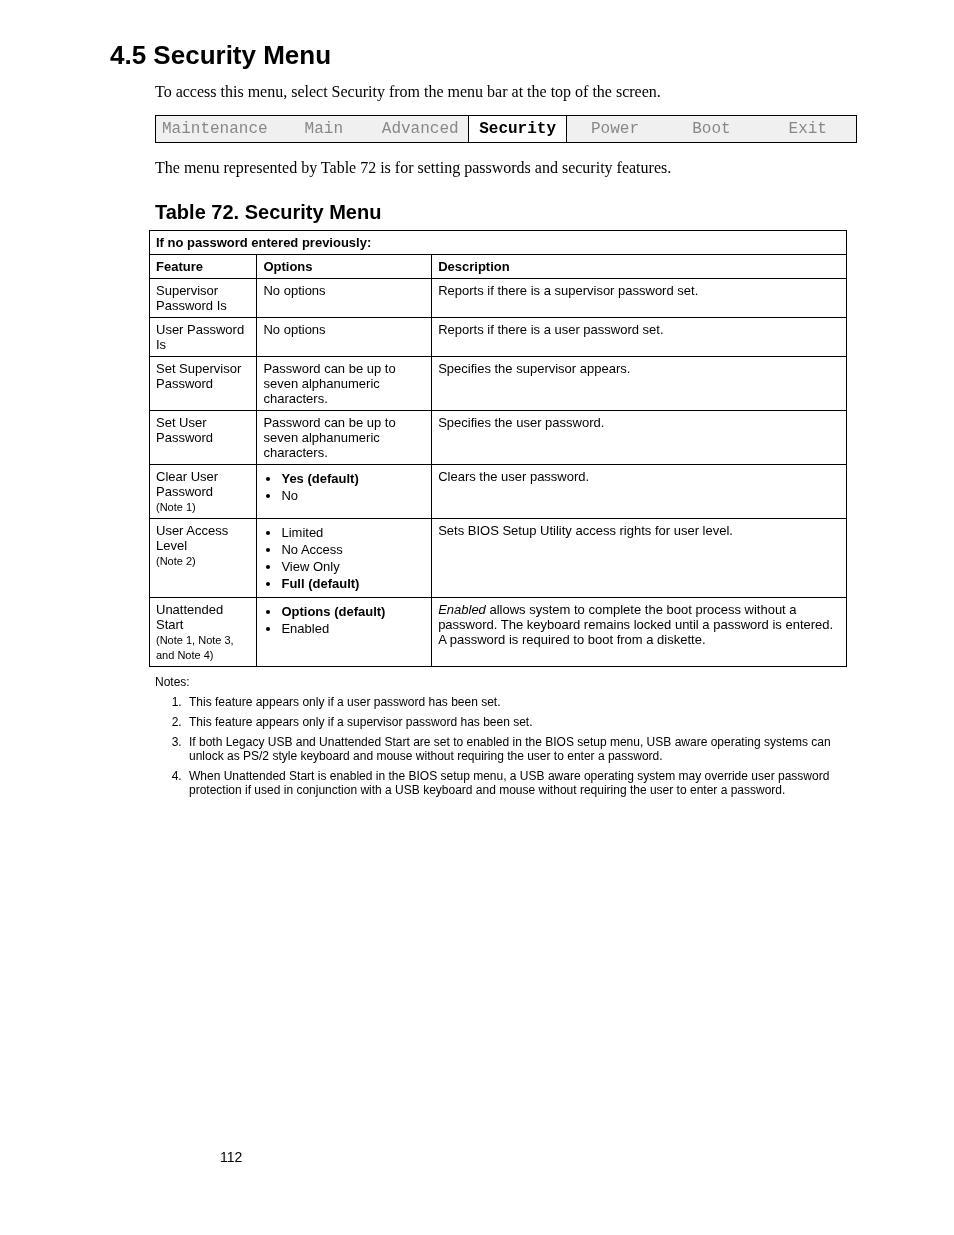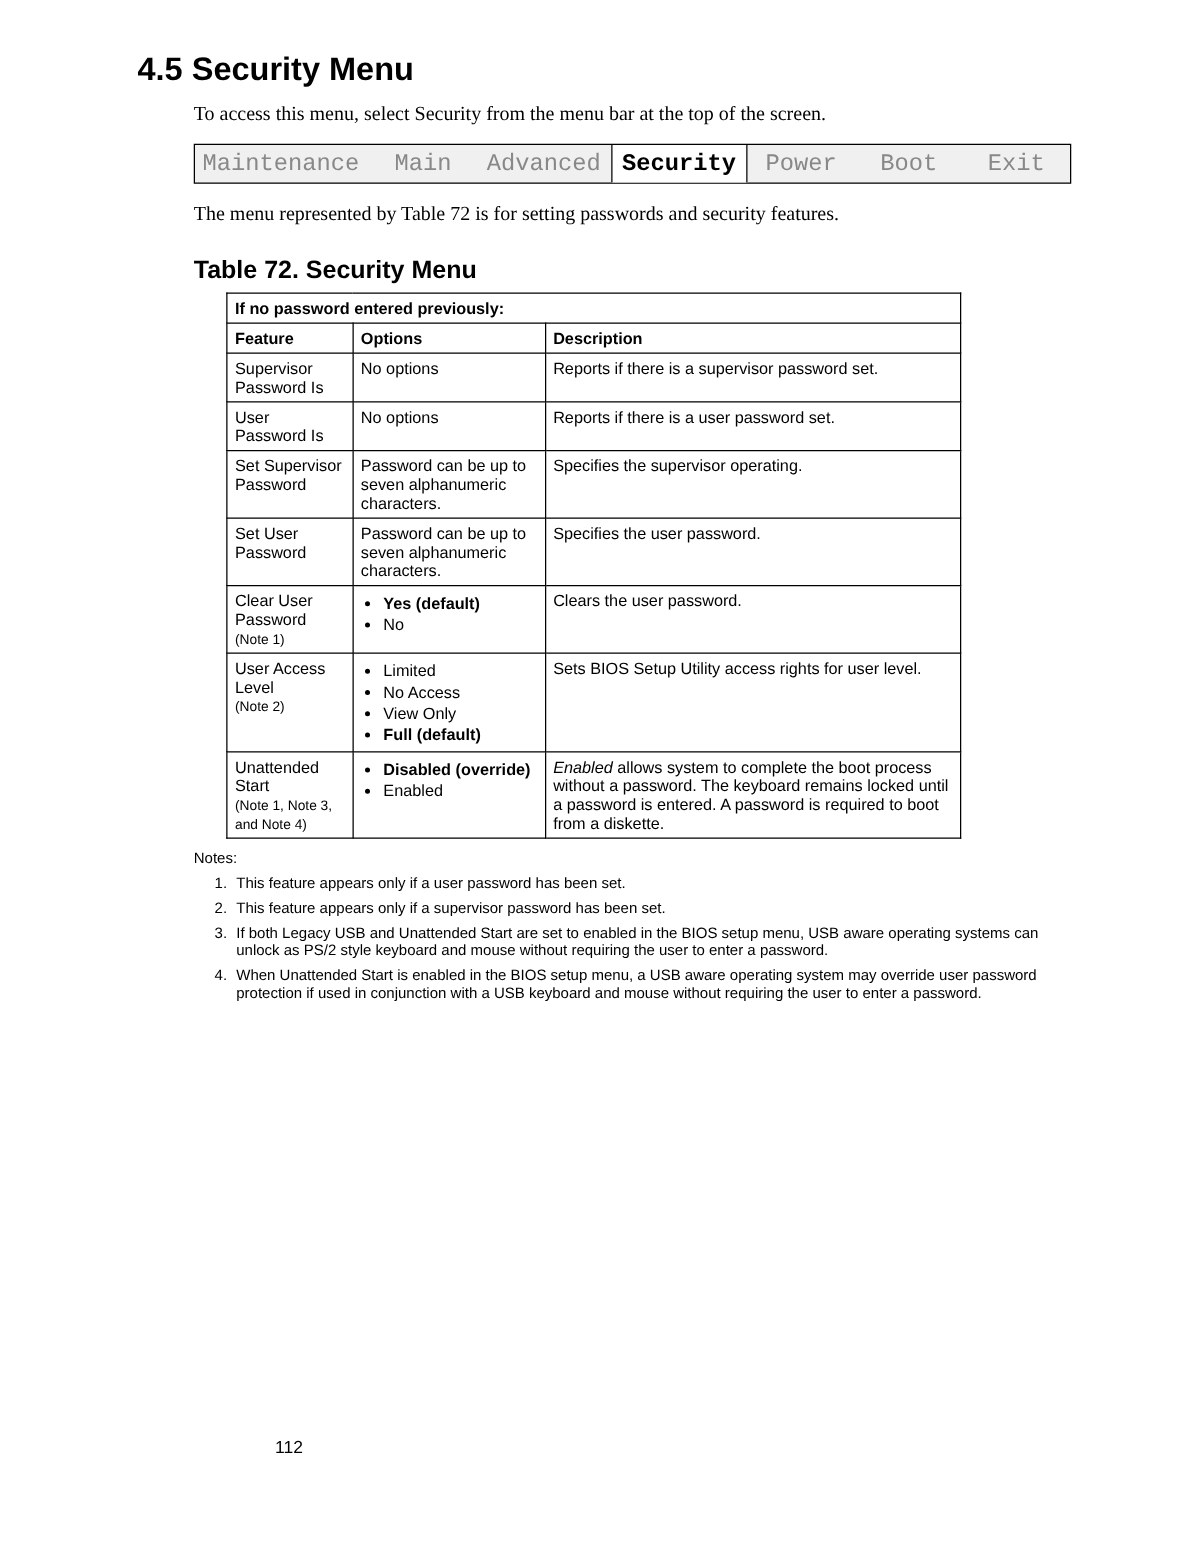--- a/index.html
+++ b/index.html
@@ -28,21 +28,21 @@
     font-family: "Times New Roman", Times, serif;
     font-size: 16px;
     margin: 0 0 14px 45px;
   }
   .menubar {
     margin-left: 45px;
     width: 700px;
     border: 1px solid #000;
     display: flex;
     font-family: "Courier New", monospace;
-    font-size: 19px;
+    font-size: 16px;
     background: #f0f0f0;
   }
   .menubar div {
     padding: 4px 8px;
     flex: 1;
     text-align: center;
     color: #888;
   }
   .menubar .sel {
     border-left: 1px solid #000;
@@ -58,22 +58,22 @@
     margin: 16px 0 24px 45px;
   }
   .table-title {
     font-family: Arial, Helvetica, sans-serif;
     font-weight: bold;
     font-size: 20px;
     margin: 0 0 6px 45px;
   }
   table.sec {
     border-collapse: collapse;
-    margin-left: 71px;
-    width: 588px;
+    margin-left: 39px;
+    width: 698px;
     font-family: Arial, Helvetica, sans-serif;
     font-size: 13px;
   }
   table.sec td, table.sec th {
     border: 1px solid #000;
     padding: 4px 6px;
     vertical-align: top;
     text-align: left;
   }
   table.sec th { font-weight: bold; }
@@ -148,21 +148,21 @@
           <td>Reports if there is a supervisor password set.</td>
         </tr>
         <tr>
           <td>User Password Is</td>
           <td>No options</td>
           <td>Reports if there is a user password set.</td>
         </tr>
         <tr>
           <td>Set Supervisor Password</td>
           <td>Password can be up to seven alphanumeric characters.</td>
-          <td>Specifies the supervisor operating.</td>
+          <td>Specifies the supervisor appears.</td>
         </tr>
         <tr>
           <td>Set User Password</td>
           <td>Password can be up to seven alphanumeric characters.</td>
           <td>Specifies the user password.</td>
         </tr>
         <tr>
           <td>Clear User Password<br><span class="note-sm">(Note 1)</span></td>
           <td>
             <ul class="opts">
@@ -181,21 +181,21 @@
               <li>View Only</li>
               <li><b>Full (default)</b></li>
             </ul>
           </td>
           <td>Sets BIOS Setup Utility access rights for user level.</td>
         </tr>
         <tr>
           <td>Unattended Start<br><span class="note-sm">(Note 1, Note 3, and Note 4)</span></td>
           <td>
             <ul class="opts">
-              <li><b>Disabled (override)</b></li>
+              <li><b>Options (default)</b></li>
               <li>Enabled</li>
             </ul>
           </td>
           <td><i>Enabled</i> allows system to complete the boot process without a password.  The keyboard remains locked until a password is entered.  A password is required to boot from a diskette.</td>
         </tr>
       </tbody>
 </table>
 
 <div class="notes-block">
   <div class="lbl">Notes:</div>

